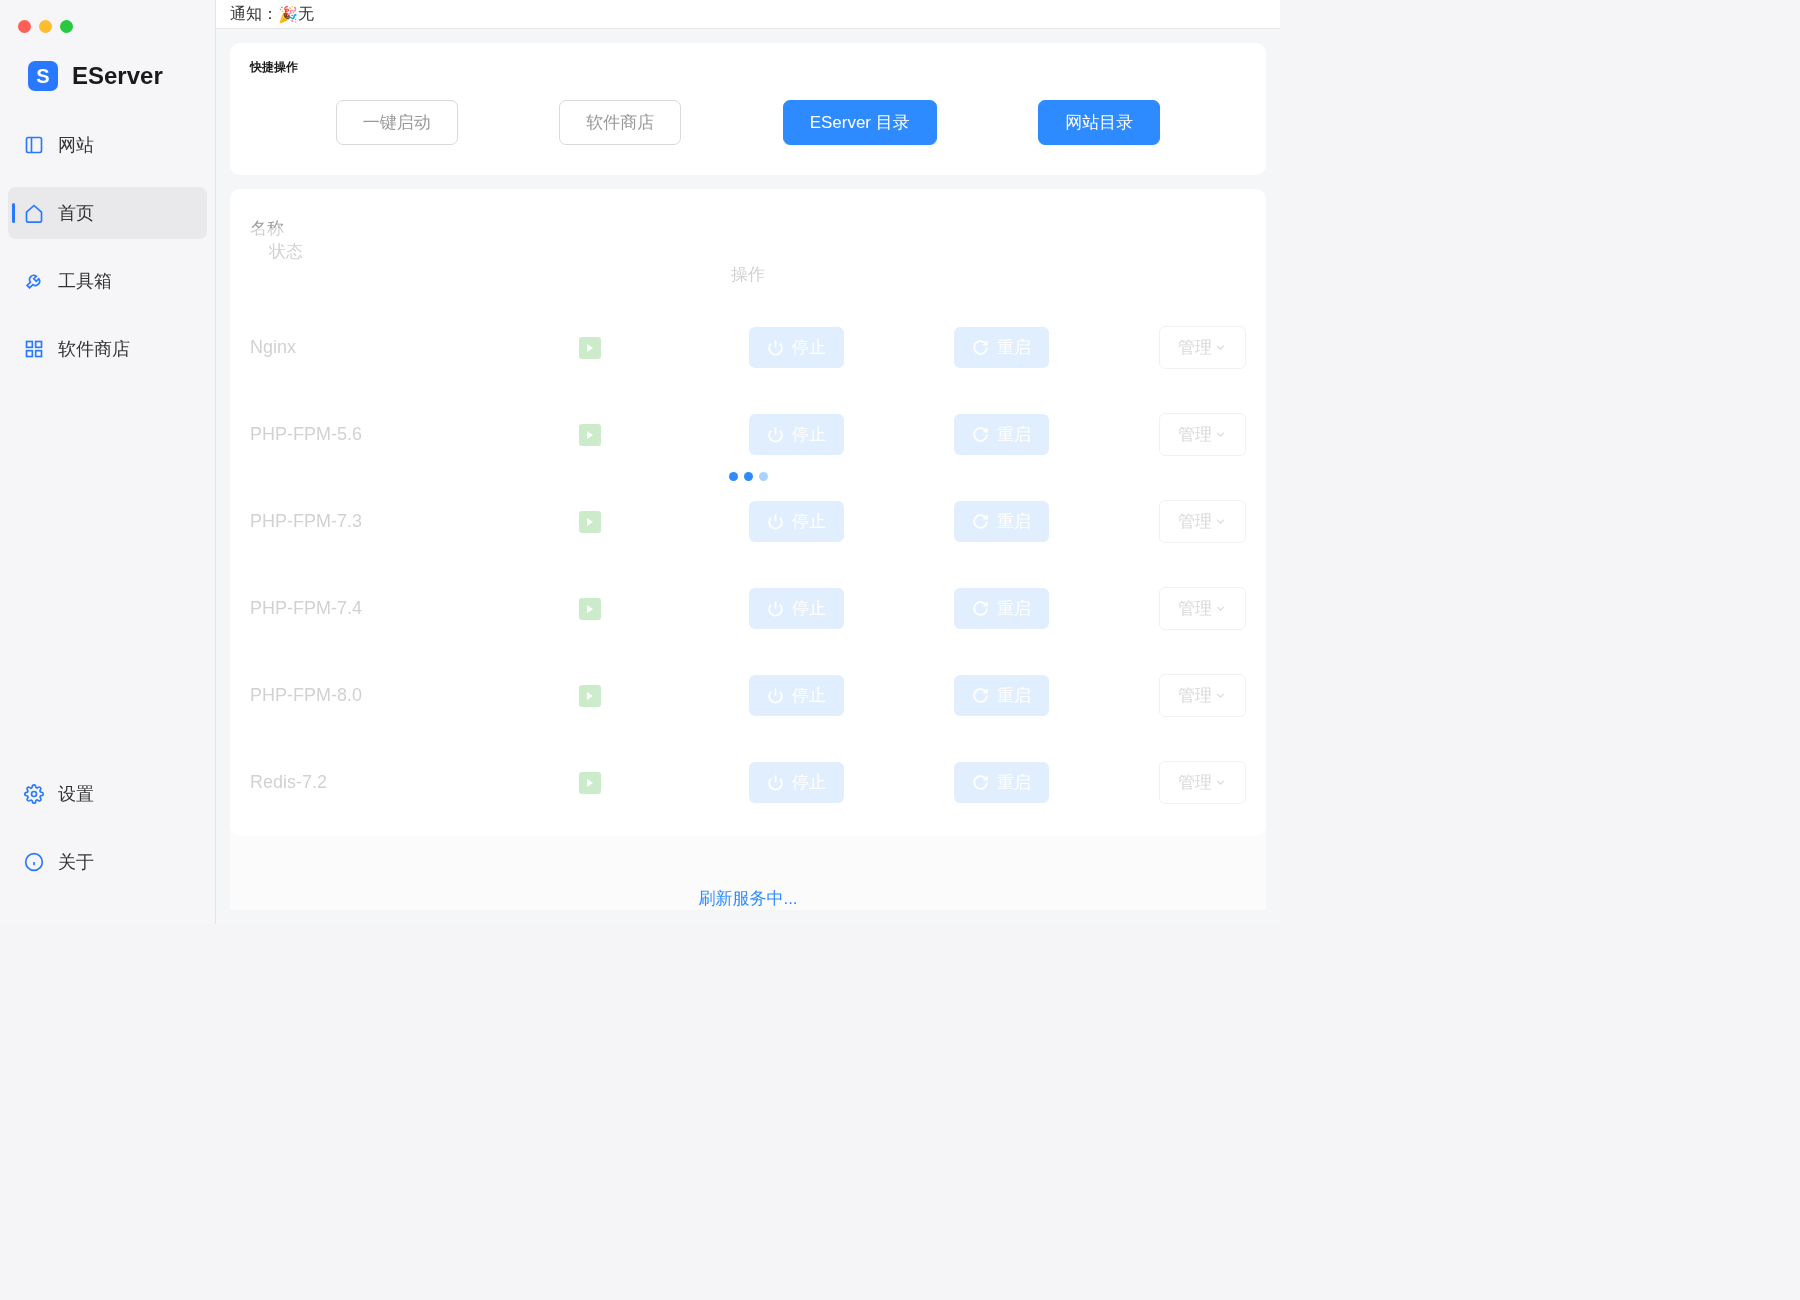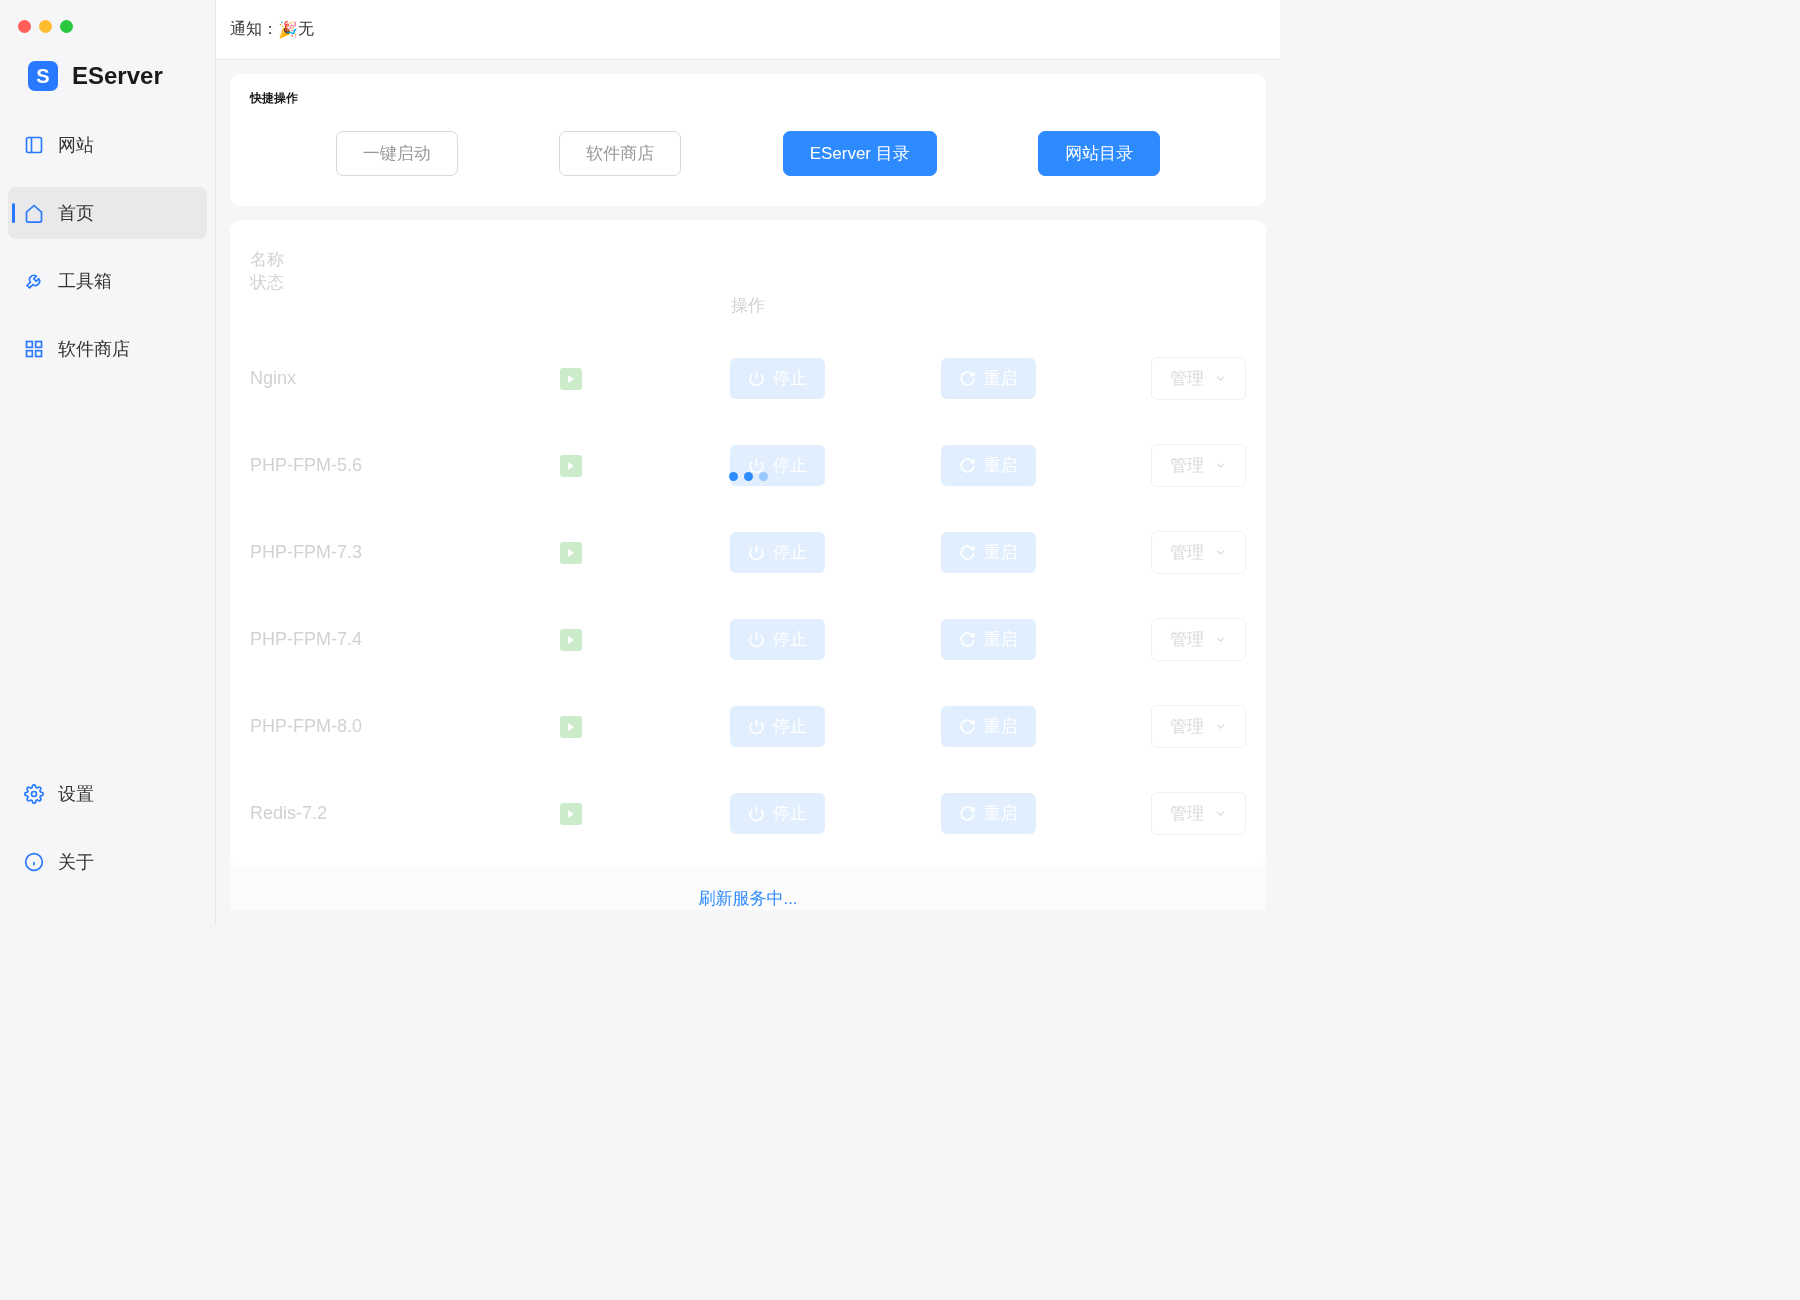--- a/index.html
+++ b/index.html
@@ -105,21 +105,21 @@
       padding: 0 8px 20px 8px;
     }
     .main {
       flex: 1;
       display: flex;
       flex-direction: column;
       background: #f5f6f8;
       position: relative;
     }
     .topbar {
-      height: 60px;
+      height: 29px;
       background: #fff;
       border-bottom: 1px solid #e5e5e8;
       display: flex;
       align-items: center;
       padding: 0 14px;
       font-size: 16px;
       color: #333;
     }
     .content {
       padding: 14px;
@@ -164,21 +164,21 @@
       padding: 10px 20px;
     }
     .table-header {
       display: flex;
       padding: 18px 0;
       color: #999;
       font-size: 17px;
       flex-direction: column;
     }
     .col-name { width: 310px; }
-    .col-status { width: 140px; }
+    .col-status { width: 140px; margin-left: 19px; }
     .col-actions { flex: 1; text-align: center; }
     .table-row {
       display: flex;
       align-items: center;
       padding: 22px 0;
       font-size: 18px;
       color: #999;
     }
     .status-badge {
       width: 22px;
@@ -211,21 +211,21 @@
     }
     .manage-btn {
       background: #fff;
       border: 1px solid #e0e0e0;
       color: #aaa;
       border-radius: 6px;
       padding: 9px 18px;
       font-size: 17px;
       display: flex;
       align-items: center;
-      gap: 10px;
+      gap: 2px;
       cursor: pointer;
     }
     .overlay {
       position: absolute;
       top: 228px;
       left: 14px;
       right: 14px;
       bottom: 14px;
       background: rgba(255,255,255,0.55);
       display: flex;

